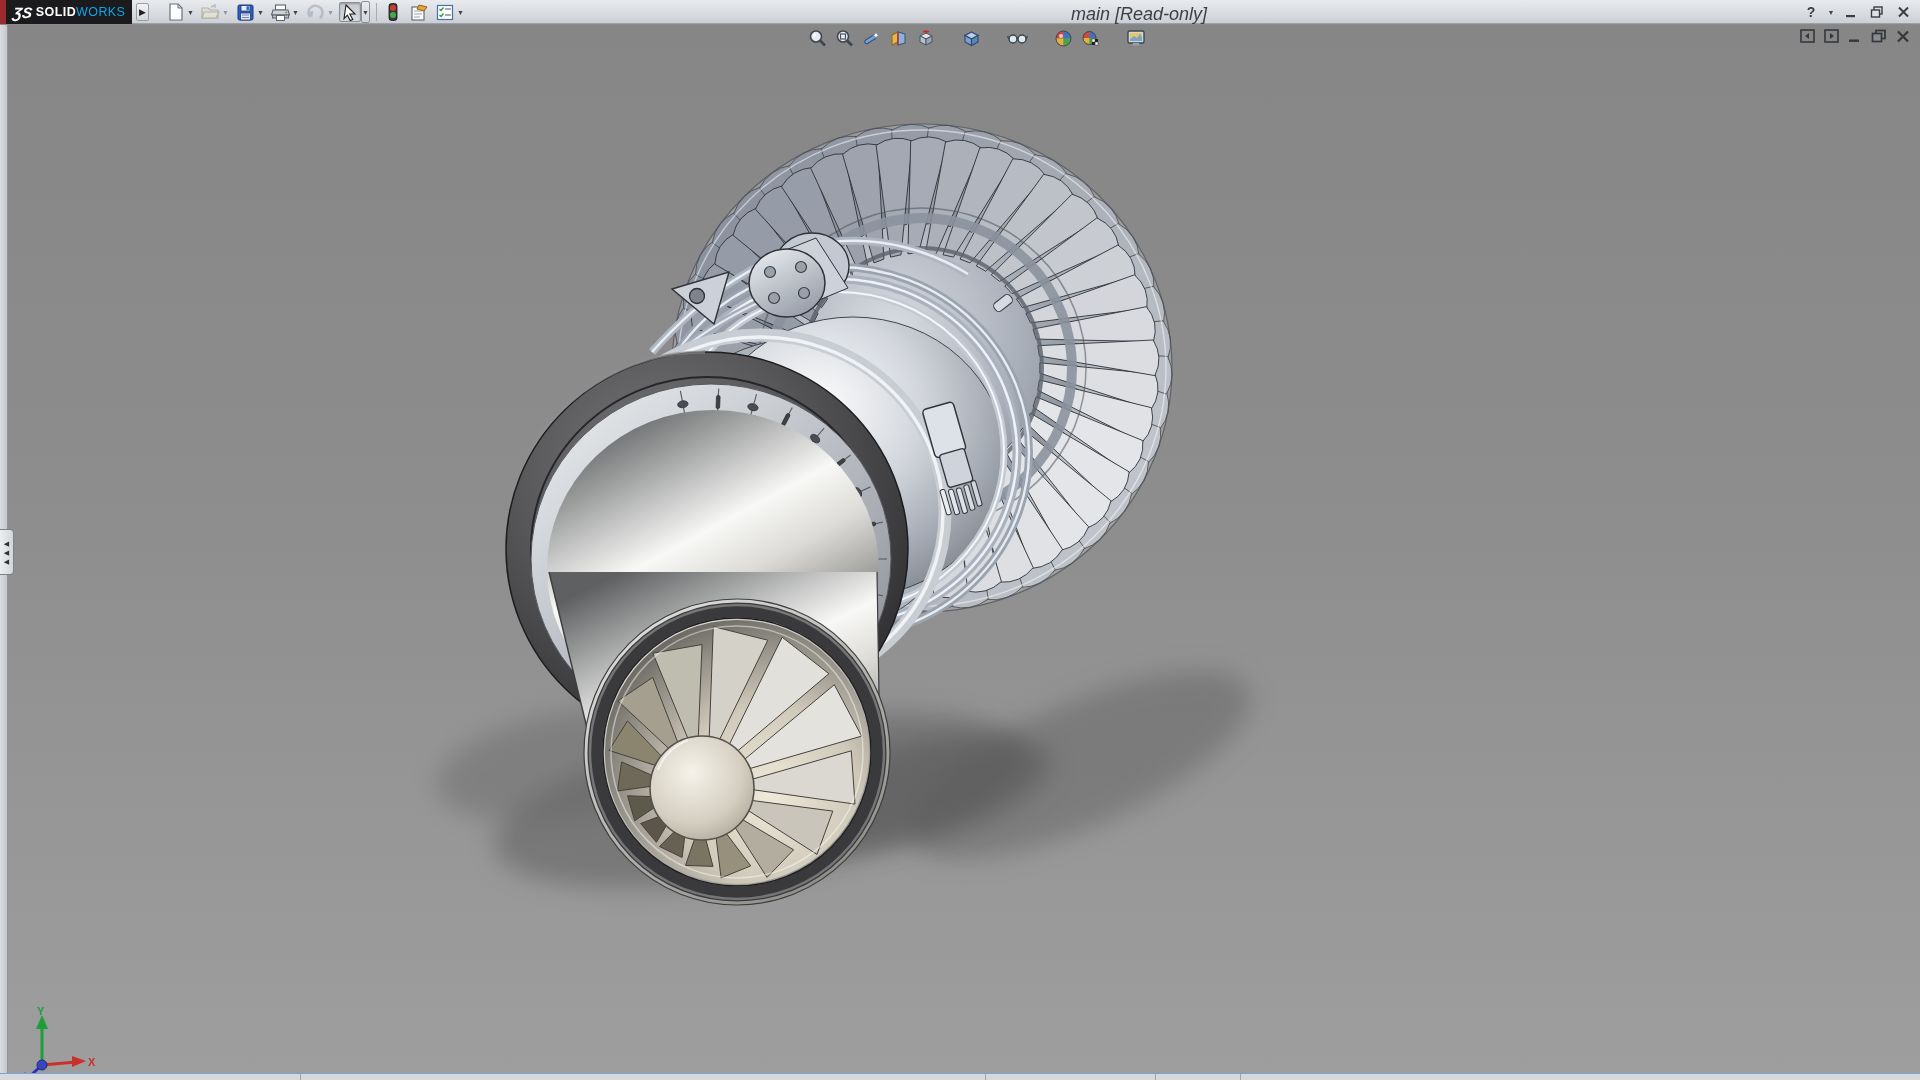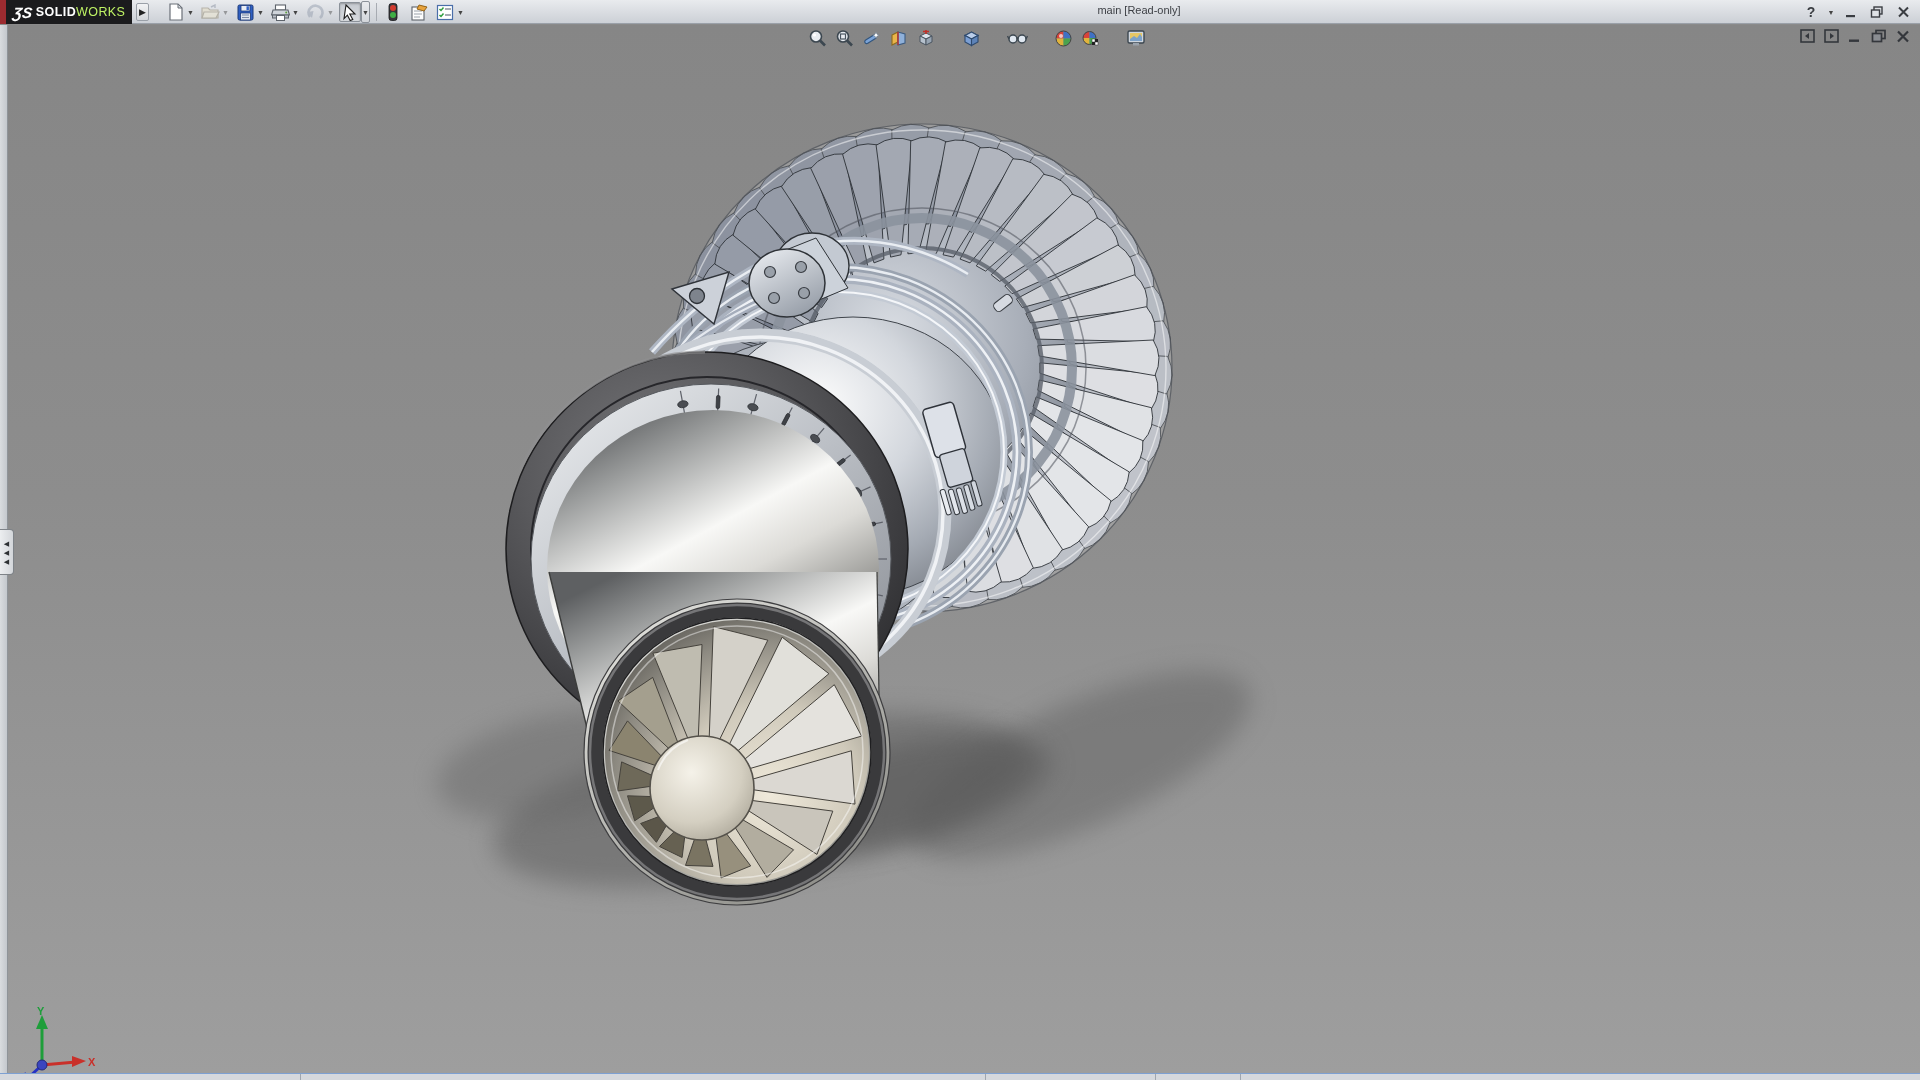--- a/index.html
+++ b/index.html
@@ -12,38 +12,38 @@
     border-bottom:1px solid #9aa0a8;
   }
   .red-strip { position:absolute; left:0; top:0; width:6px; height:24px; background:#9c2b30; }
   .brand-block {
     position:absolute; left:6px; top:0; width:126px; height:24px; background:#1b1b1d;
     display:flex; align-items:center; justify-content:center; color:#fff; gap:4px;
   }
   .brand-glyph { font-style:italic; font-weight:bold; font-size:15px; transform:skewX(-8deg); }
   .brand-text { font-size:12.5px; letter-spacing:.4px; }
   .brand-text b { font-weight:bold;margin-top:29px; }
-  .brand-text span.works { font-weight:normal; color:#bef264; }
+  .brand-text span.works { font-weight:normal; color:#0ea5e9; }
   .flyout-btn {
     position:absolute; left:136px; top:3px; width:13px; height:18px;
     background:linear-gradient(180deg,#f2f3f5,#d4d7db); border:1px solid #9aa0a8; border-radius:2px;
     display:flex; align-items:center; justify-content:center; font-size:9px; color:#222;
   }
   .tb-icons { position:absolute; left:164px; top:0; height:24px; display:flex; align-items:center; }
   .tb-item { display:flex; align-items:center; margin-right:4px; }
   .tb-btn { width:22px; height:20px; display:flex; align-items:center; justify-content:center; border:1px solid transparent; border-radius:2px; }
   .tb-btn.pressed { background:linear-gradient(180deg,#c6cad0,#d8dbdf); border:1px solid #8b9199; box-shadow:inset 0 1px 2px rgba(0,0,0,.25); }
   .tb-caret { width:9px; height:20px; display:flex; align-items:center; justify-content:center; font-size:7px; color:#444; }
   .tb-caret.boxed { border:1px solid #8b9199; border-radius:2px; background:linear-gradient(180deg,#e9ebee,#d2d5da); height:22px; }
   .tb-sep { width:1px; height:18px; background:#a7abb2; margin:0 5px 0 2px; }
   .dim { opacity:.45; }
 
   .win-title {
     position:absolute; left:1139px; top:4px; transform:translateX(-50%);
-    font-size:11px; color:#3c3f44;
+    font-size:18px; color:#3c3f44;font-style:italic;
   }
   .title-controls { position:absolute; right:6px; top:0; height:24px; display:flex; align-items:center; gap:4px; }
   .title-controls .ctl { width:22px; height:18px; display:flex; align-items:center; justify-content:center; color:#3a3d42; }
   .help-glyph { font-size:14px; font-weight:bold; color:#3a3d42; }
   .caret-sm { font-size:7px; color:#444; }
 
   
   .viewport {
     position:absolute; left:0; top:25px; width:1920px; height:1048px;
     background:linear-gradient(180deg,#868686 0%,#8d8d8d 45%,#9e9e9e 100%);

